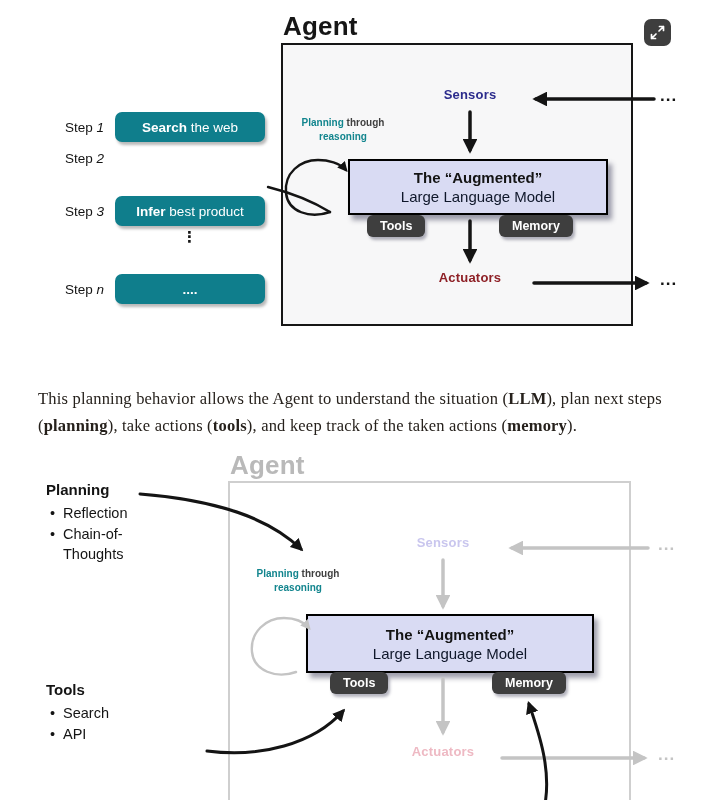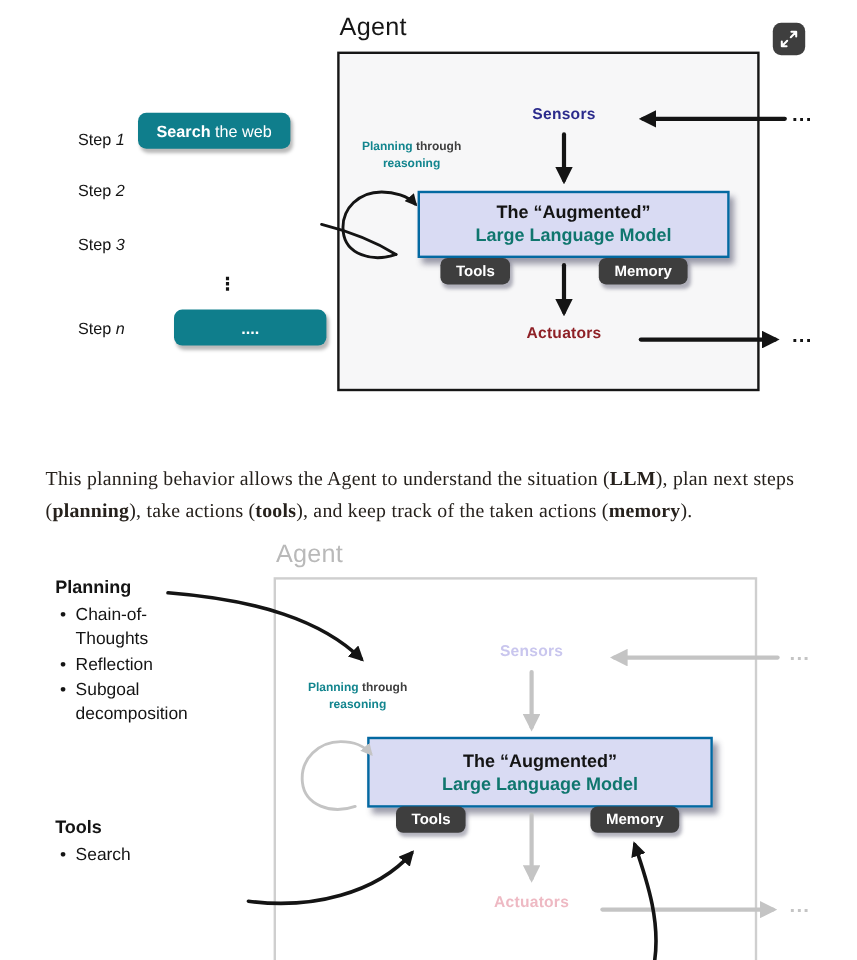--- a/index.html
+++ b/index.html
@@ -5,66 +5,66 @@
   html,body { margin:0; padding:0; background:#fff; }
   .page {
     position:relative; width:714px; height:800px; background:#ffffff;
     overflow:hidden; font-family:"Liberation Sans","DejaVu Sans",sans-serif;
   }
   
   .big-box { position:absolute; border:2px solid; }
   .box1 { left:281px; top:43px; width:348px; height:279px; border-color:#161616; background:#f7f7f8; }
   .box2 { left:228px; top:481px; width:399px; height:330px; border-color:#cfcfcf; background:#ffffff; }
 
-  .agent-title { position:absolute; font-size:21px; font-weight:400; letter-spacing:.2px; }
+  .agent-title { position:absolute; font-size:26px; font-weight:700; letter-spacing:.2px; }
   .t1 { left:283px; top:11px; color:#161616; }
   .t2 { left:230px; top:450px; color:#b9b9b9; }
 
   
   .expand {
     position:absolute; left:644px; top:19px; width:27px; height:27px;
     background:#3e3e3e; border:none; border-radius:7px; cursor:pointer;
     display:flex; align-items:center; justify-content:center; padding:0;
   }
 
   
   .step-row { position:absolute; left:32px; display:flex; align-items:center; }
-  .r1 { top:94px;align-items:flex-end; } .r2 { top:151px; } .r3 { top:196px; } .r4 { top:258px;gap:30px; }
+  .r1 { top:112px; } .r2 { top:151px; } .r3 { top:196px; } .r4 { top:274px; }
   .step-label { width:72px; text-align:right; font-size:13.5px; color:#141414; margin-right:11px; }
   .step-label i { font-style:italic; }
   .step-btn {
-    width:127px; height:30px; background:#0f7e8c; border:none; border-radius:7px;
+    width:150px; height:30px; background:#0f7e8c; border:none; border-radius:7px;
     color:#fff; font-size:13.5px; font-family:inherit;
     display:flex; align-items:center; justify-content:center;
     box-shadow:2px 3px 3px rgba(0,0,0,.28);
   }
   .step-btn b { font-weight:700; }
   .vdots { position:absolute; left:182px; top:228px; font-size:15px; font-weight:700; color:#141414; }
 
   
   .io-label { position:absolute; font-size:13px; font-weight:800; text-align:center; letter-spacing:.2px; }
   .sens1 { left:425px; top:87px;  width:90px;  color:#2b2b8c; }
   .act1  { left:415px; top:270px; width:110px; color:#8e2026; }
   .sens2 { left:398px; top:535px; width:90px;  color:#c9c6ee; }
   .act2  { left:393px; top:744px; width:100px; color:#eeb9c3; }
 
   .dots { position:absolute; font-size:17px; font-weight:800; color:#141414; letter-spacing:1px; }
   .dots.gray { color:#c4c4c4; }
   .d1 { left:660px; top:86px; } .d2 { left:660px; top:270px; }
   .d3 { left:658px; top:535px; } .d4 { left:658px; top:745px; }
 
   .llm-box {
-    position:absolute; background:#d9dbf3; border:2px solid #0369a1;
+    position:absolute; background:#d9dbf3; border:2px solid #000000;
     box-shadow:4px 5px 5px rgba(40,40,70,.45);
     display:flex; flex-direction:column; align-items:center; justify-content:center; text-align:center;
   }
   .llm1 { left:348px; top:159px; width:256px; height:52px; }
   .llm2 { left:306px; top:614px; width:284px; height:55px; }
   .llm-l1 { font-size:15px; font-weight:800; color:#141414; line-height:19px; }
-  .llm-l2 { font-size:15px; font-weight:700; color:#0f766e; line-height:19px; }
+  .llm-l2 { font-size:15px; font-weight:400; color:#0f172a; line-height:19px; }
 
   .tab {
     position:absolute; background:#3e3e3e; color:#fff; font-size:12.5px; font-weight:600;
     padding:4px 13px; border-radius:6px; box-shadow:2px 3px 3px rgba(40,40,70,.35);
   }
   .tab-tools1 { left:367px; top:215px; }
   .tab-mem1   { left:499px; top:215px; }
   .tab-tools2 { left:330px; top:672px; }
   .tab-mem2   { left:492px; top:672px; }
 
@@ -116,20 +116,23 @@
       <div class="step-label"><span>Step</span> <i>1</i></div>
       <div class="step-btn">
           <span><b>Search</b><span> the web</span></span>
         </div>
     </div>
     <div class="step-row r2">
       <div class="step-label"><span>Step</span> <i>2</i></div>
     </div>
     <div class="step-row r3">
       <div class="step-label"><span>Step</span> <i>3</i></div>
+      <div class="step-btn">
+          <span><b>Infer</b><span> best product</span></span>
+        </div>
     </div>
     <div class="vdots">⋮</div>
     <div class="step-row r4">
       <div class="step-label"><span>Step</span> <i>n</i></div>
       <div class="step-btn">
           <span><b>....</b><span></span></span>
         </div>
     </div>
 
     <div class="io-label sens1">Sensors</div>
@@ -152,28 +155,28 @@
   </div>
 
   <p class="para"><span>This planning behavior allows the Agent to understand the situation (</span><b>LLM</b><span>), plan next steps (</span><b>planning</b><span>), take actions (</span><b>tools</b><span>), and keep track of the taken actions (</span><b>memory</b><span>).</span></p>
 
   <div>
     <div class="agent-title t2">Agent</div>
     <div class="big-box box2"></div>
 
     <div class="anno-head head-planning">Planning</div>
     <ul class="anno-list list-planning">
+      <li>Reflection</li>
       <li>Chain-of-Thoughts</li>
-      <li>Reflection</li>
-      <li>Subgoal decomposition</li>
     </ul>
 
     <div class="anno-head head-tools">Tools</div>
     <ul class="anno-list list-tools">
       <li>Search</li>
+      <li>API</li>
     </ul>
 
     <div class="io-label sens2">Sensors</div>
     <div class="dots gray d3">...</div>
 
     <div class="llm-box llm2">
       <div class="llm-l1">The “Augmented”</div>
       <div class="llm-l2">Large Language Model</div>
     </div>
     <div class="tab tab-tools2">Tools</div>

